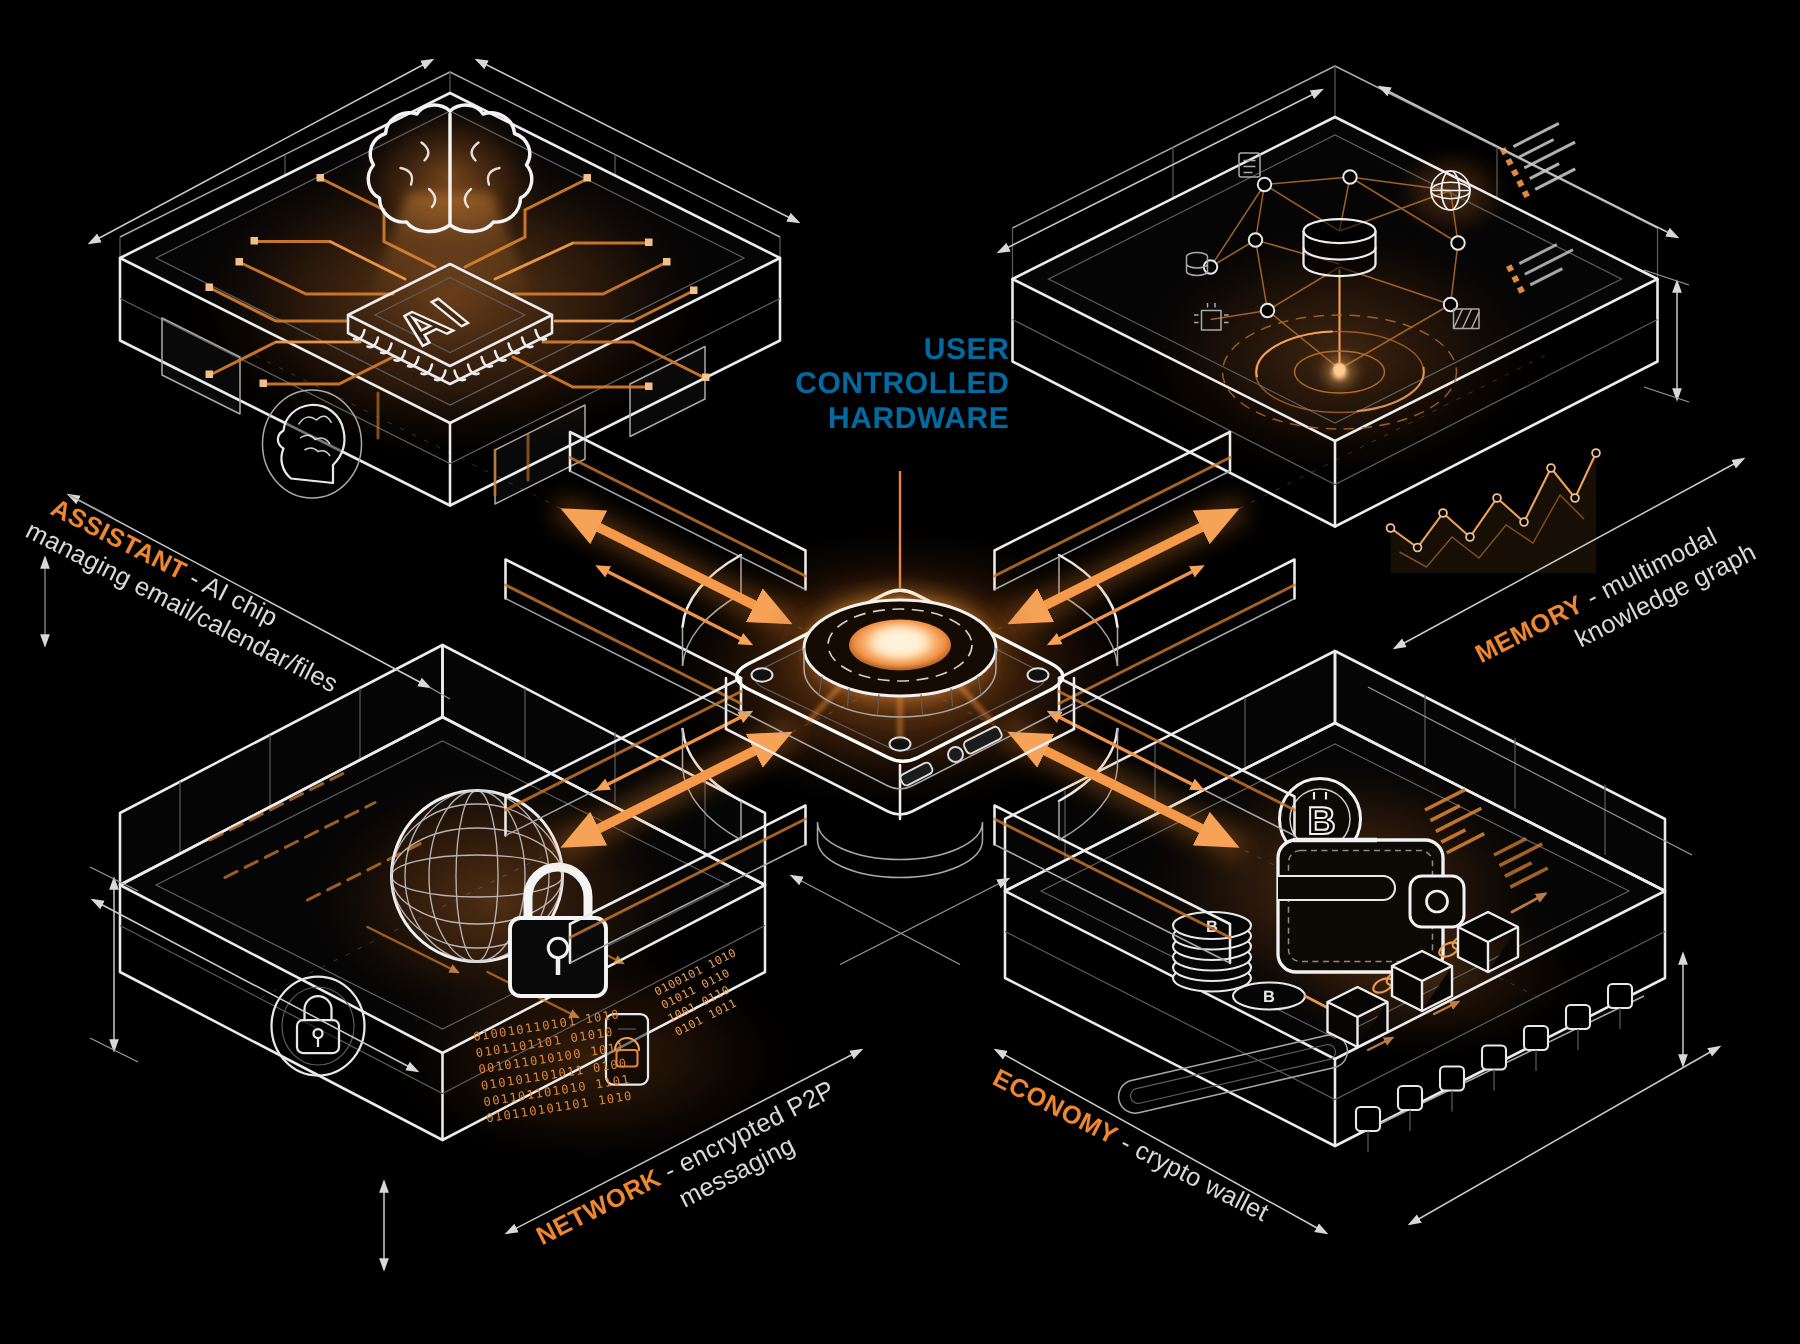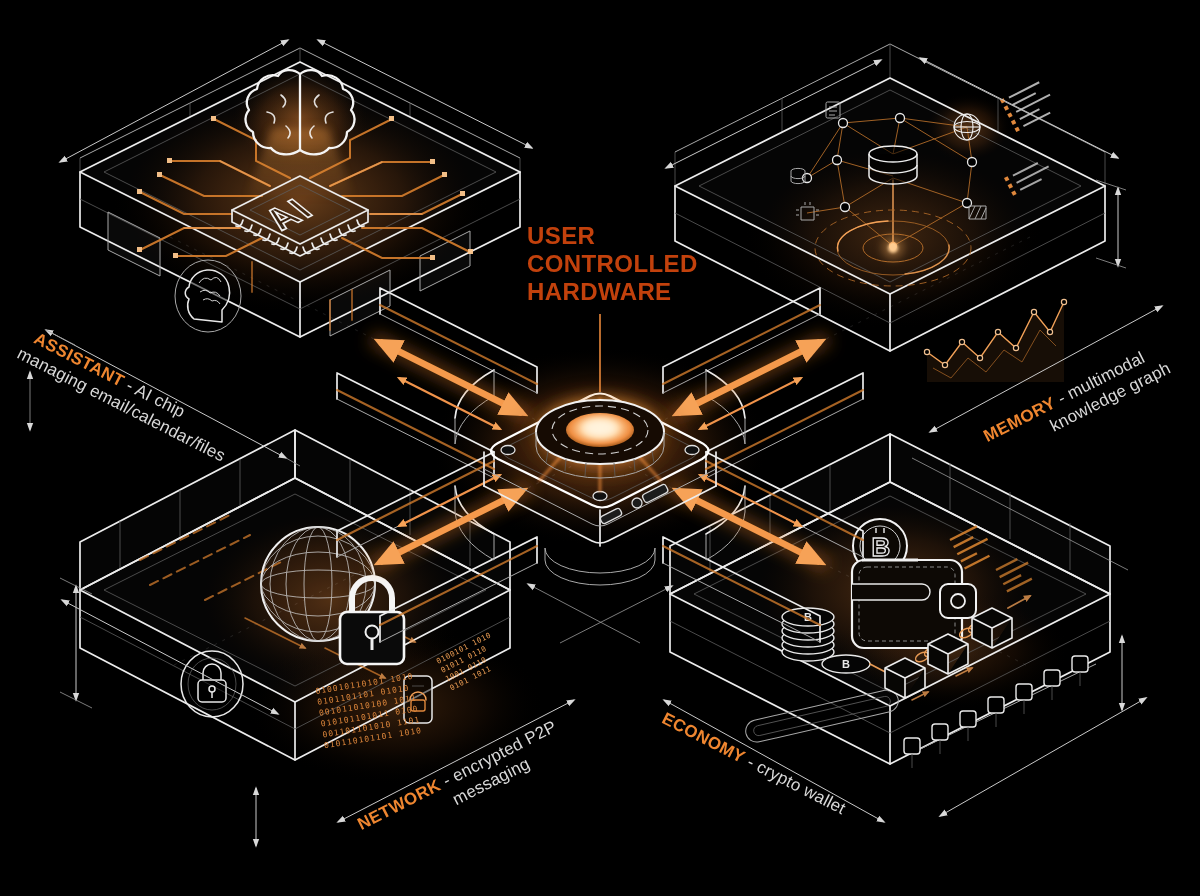--- a/index.html
+++ b/index.html
@@ -26,22 +26,22 @@
   .chipTxt{font:bold 34px "Liberation Sans",sans-serif;letter-spacing:3px;
            fill:rgba(0,0,0,.25);stroke:#f3f3f3;stroke-width:1.6;text-anchor:middle}
   .coinB{font:bold 26px "Liberation Sans",sans-serif;fill:rgba(0,0,0,.2);
          stroke:#f0f0f0;stroke-width:1.3;text-anchor:middle}
   .coinBs{font:bold 11px "Liberation Sans",sans-serif;fill:#e8e8e8;text-anchor:middle}
   
   .lbl{position:absolute;transform-origin:0 0;white-space:nowrap;line-height:1.25;
        font-size:17px;color:#d9d9d9;letter-spacing:.2px}
   .lbl .q-name{color:#ef8630;font-weight:bold;letter-spacing:.4px}
   .lbl .q-desc{color:#d9d9d9}
-  #center-label{position:absolute;left:527px;top:222px;width:146px;text-align:left;
-       color:#c2410c;font-weight:bold;font-size:24px;line-height:1.16;letter-spacing:.4px}
+  #center-label{position:absolute;left:527px;top:222px;width:146px;text-align:right;
+       color:#0369a1;font-weight:bold;font-size:20px;line-height:1.16;letter-spacing:.4px}
 </style>
 </head>
 <body>
 
 <div id="stage">
 <svg width="1200" height="896" viewBox="0 0 1200 896">
   <defs>
     <radialGradient id="amb" cx="50%" cy="50%" r="50%">
       <stop offset="0%" stop-color="rgba(242,139,53,0.55)"></stop>
       <stop offset="55%" stop-color="rgba(210,110,35,0.22)"></stop>

